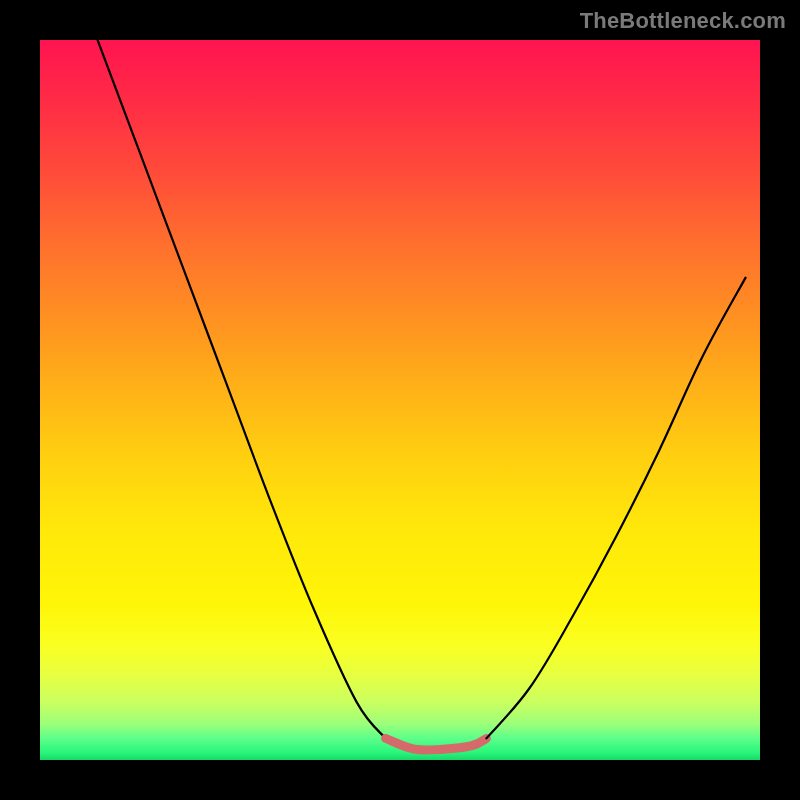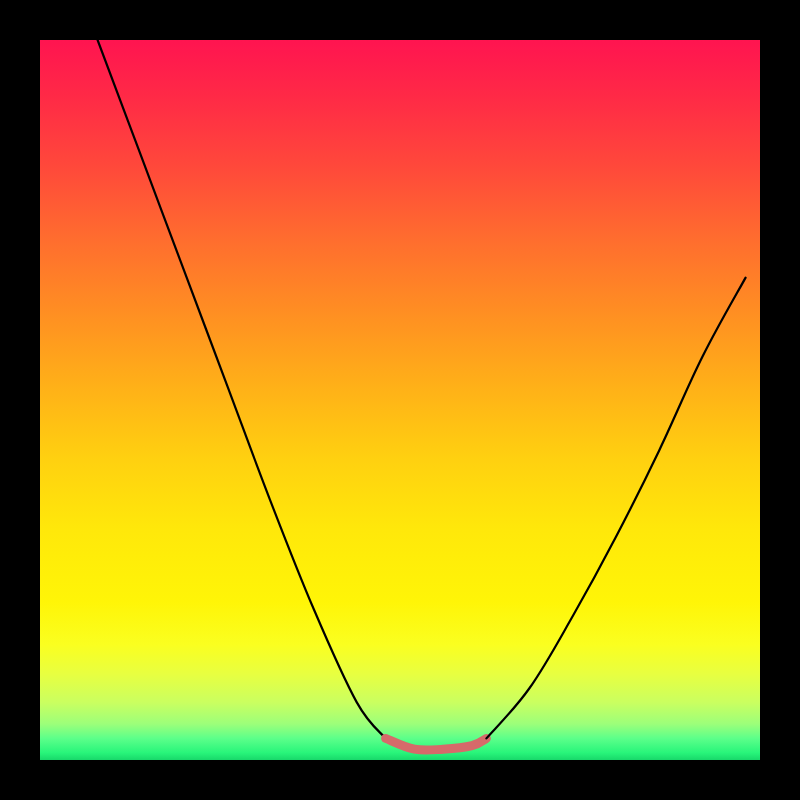--- a/index.html
+++ b/index.html
@@ -57,20 +57,21 @@
     left: 0;
     top: 0;
     width: 720px;
     height: 720px;
   }
 </style>
 </head>
 <body>
 
 <div class="frame">
+  <div class="watermark">TheBottleneck.com</div>
   <div class="plot-area">
     <svg class="curve" viewBox="0 0 720 720">
       <g id="curve-group">
           <path d="M 57.6 0 C 65.376 20.736000000000008, 85.24800000000002 73.72800000000005, 100.80000000000001 115.20000000000005 C 116.352 156.67200000000003, 128.448 188.928, 144 230.39999999999998 C 159.552 271.87199999999996, 171.64800000000002 304.128, 187.20000000000002 345.59999999999997 C 202.752 387.07199999999995, 214.848 420.624, 230.4 460.8 C 245.952 500.976, 258.048 532.512, 273.6 568.8 C 289.15200000000004 605.088, 303.84000000000003 639.072, 316.8 662.4 C 329.76 685.728, 340.416 691.92, 345.59999999999997 698.4" fill="none" stroke="#000000" stroke-width="2.2" stroke-linecap="round" stroke-linejoin="round"></path>
           <path d="M 345.59999999999997 698.4 C 350.784 700.3439999999999, 364.03200000000004 707.2560000000001, 374.40000000000003 709.2 C 384.76800000000003 711.144, 392.83200000000005 709.8480000000001, 403.20000000000005 709.2 C 413.56800000000004 708.552, 424.224 707.544, 432 705.6 C 439.776 703.6560000000001, 443.808 699.696, 446.4 698.4" fill="none" stroke="#d66a6a" stroke-width="9" stroke-linecap="round" stroke-linejoin="round"></path>
           <path d="M 446.4 698.4 C 454.176 689.328, 474.048 670.032, 489.6 648 C 505.15200000000004 625.968, 517.2479999999999 603.216, 532.8 576 C 548.352 548.784, 560.448 526.6080000000001, 576 496.8 C 591.552 466.992, 603.648 442.79999999999995, 619.2 410.4 C 634.7520000000001 378, 646.848 347.90399999999994, 662.4 316.79999999999995 C 677.952 285.69599999999997, 697.8240000000001 251.85599999999997, 705.6 237.59999999999997" fill="none" stroke="#000000" stroke-width="2.2" stroke-linecap="round" stroke-linejoin="round"></path>
         </g>
     </svg>
   </div>
 </div>

